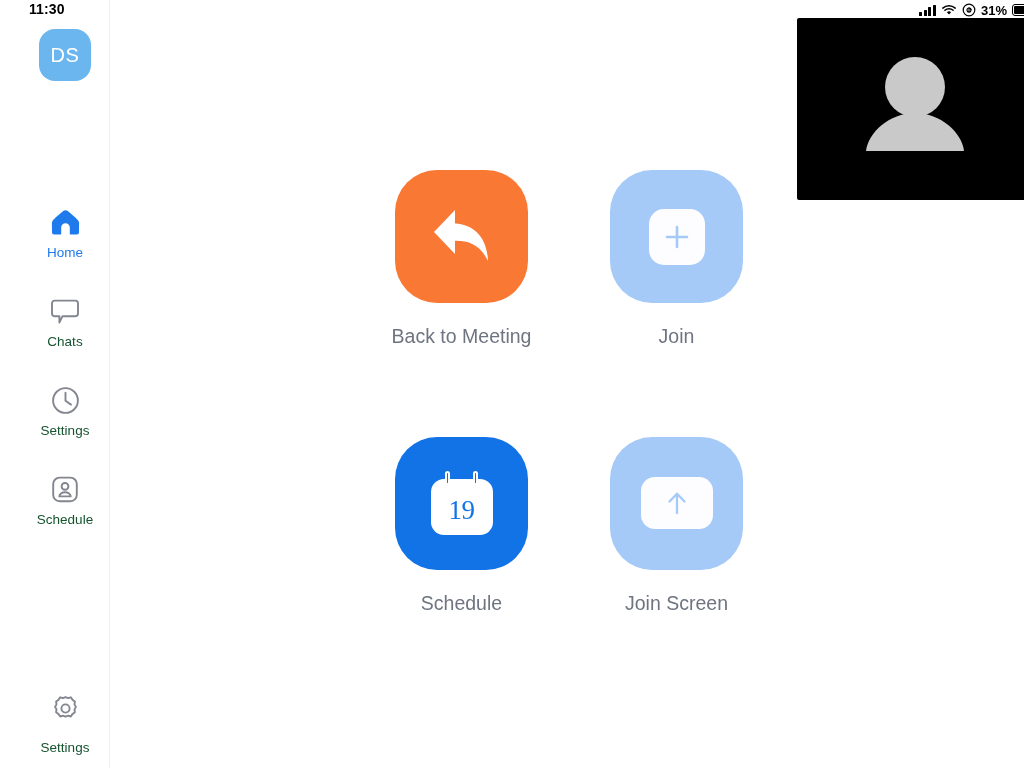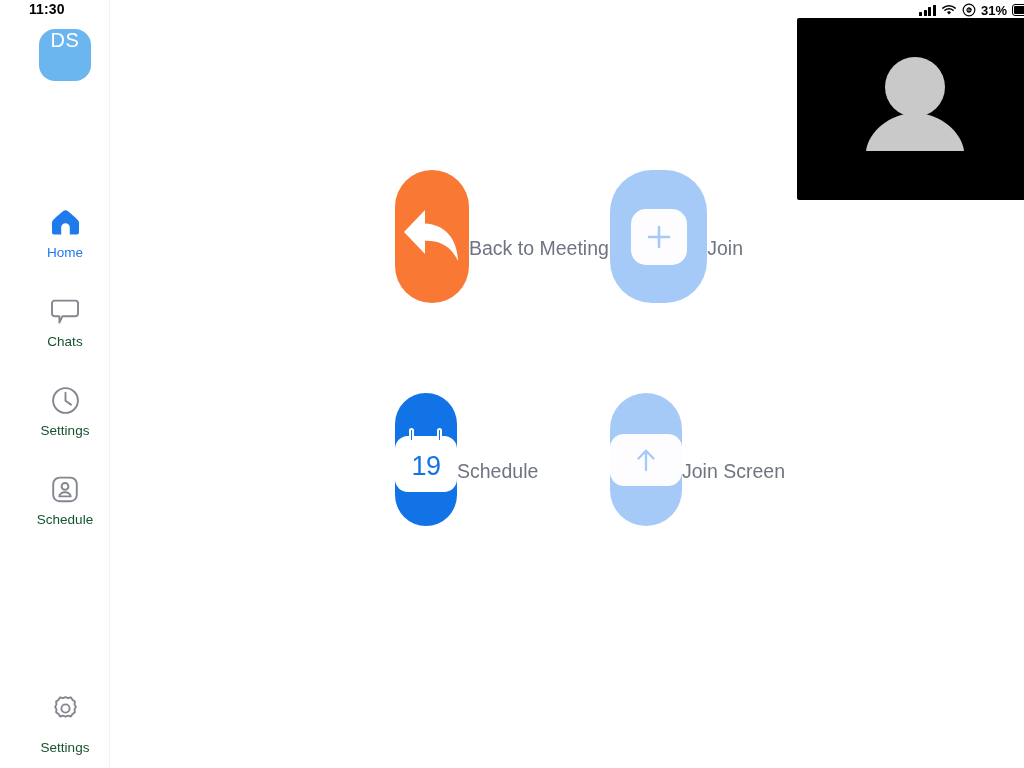--- a/index.html
+++ b/index.html
@@ -51,21 +51,21 @@
   }
 
   
   .sidebar{
     position:absolute; left:0; top:0; width:89px; height:768px;
     border-right:1px solid #f0f0f5; background:#fff;
   }
   .avatar{
     position:absolute; left:18px; top:29px; width:52px; height:52px;
     background:#6cb6f0; border-radius:16px;
-    display:flex; justify-content:center;
+    display:flex; align-items:center; justify-content:center;
     color:#fff; font-size:20px; letter-spacing:.5px;
   }
   .navlist{ position:absolute; left:0; top:199px; width:88px; }
   .navitem{
     width:88px; height:89px;
     display:flex; flex-direction:column; align-items:center; justify-content:flex-start;
     padding-top:6px; cursor:pointer; user-select:none;
   }
   .navicon{ height:34px; display:flex; align-items:center; justify-content:center; }
   .navlabel{ margin-top:7px; font-size:13.5px; color:#14532d; line-height:1; }
@@ -87,28 +87,29 @@
   .grid{
     position:absolute; left:374px; top:170px;
     width:367px;
     display:grid;
     grid-template-columns:133px 99px 133px;
     grid-template-rows:auto auto;
     row-gap:90px;
   }
   .action{
     grid-column:span 1;
-    display:flex; flex-direction:row; align-items:center; cursor:pointer;
+    display:flex; flex-direction:column; align-items:center; cursor:pointer;
   }
   .action.col1{ grid-column:1; }
   .action.col3{ grid-column:3; width:133px; margin-left:-17px; }
   .tile{
     width:133px; height:133px; border-radius:42px;
     display:flex; align-items:center; justify-content:center;
     position:relative;
+    font-family:Liberation Serif, serif;
   }
   .tile-orange{ background:#f97834; }
   .tile-lightblue{ background:#a5caf7; }
   .tile-blue{ background:#1273e6; }
   .action-label{
     margin-top:24px; font-size:19.5px; color:#6e7580;
     white-space:nowrap; line-height:1;
   }
 
   

